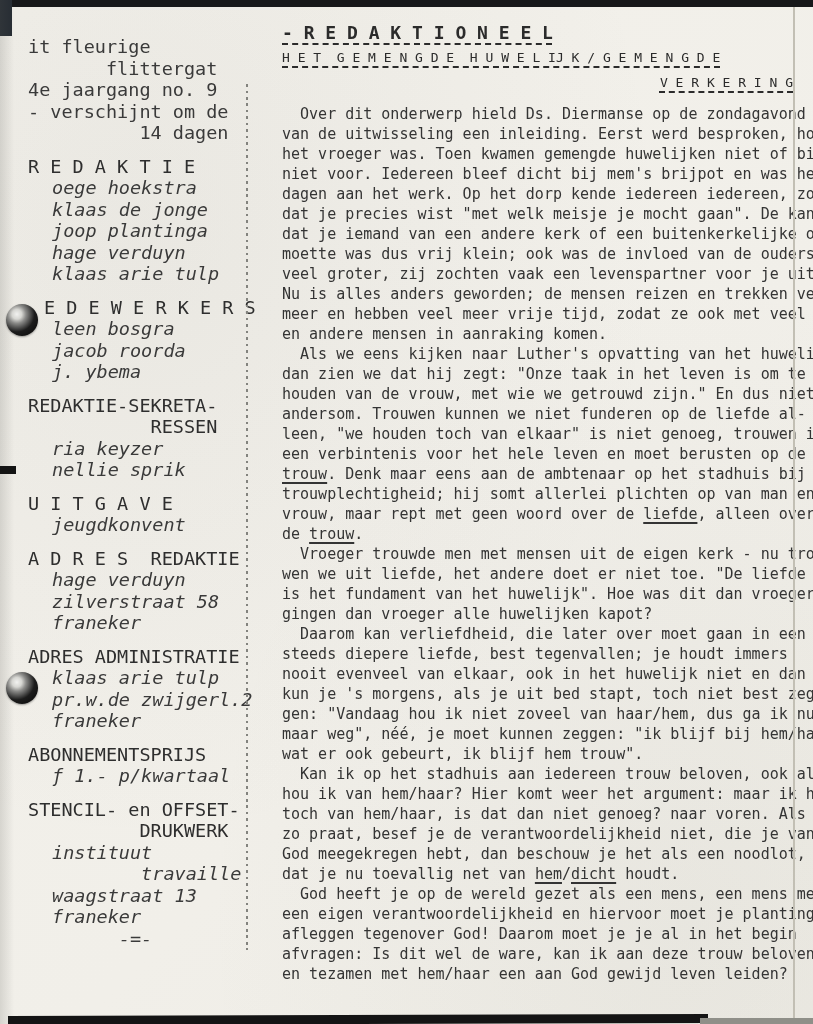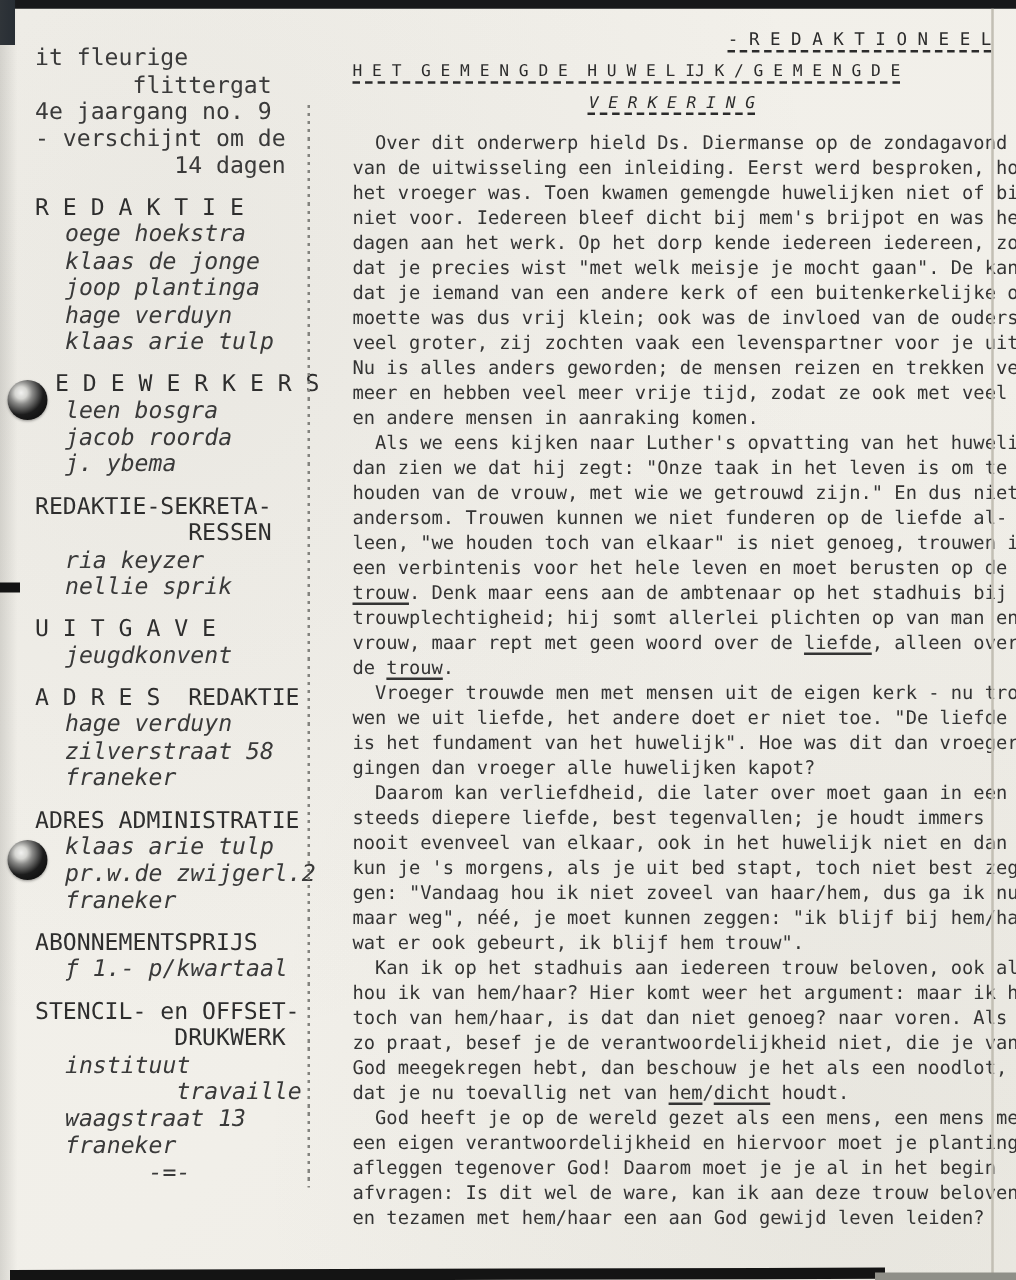--- a/index.html
+++ b/index.html
@@ -47,23 +47,23 @@
   .sb-punched { padding-left: 16px; }
 
   
   .divider {
     position: absolute; left: 246px; top: 84px; width: 2px; height: 866px;
     background: repeating-linear-gradient(180deg, #83837e 0 2.5px, rgba(0,0,0,0) 2.5px 6.5px);
   }
 
   
   .main { position: absolute; left: 282px; top: 20px; width: 511px; }
-  .kicker { text-align: right; font-size: 14px; line-height: 25px; color: #2b2b2b; white-space: pre; }
+  .kicker { font-size: 18px; line-height: 25px; color: #2b2b2b; white-space: pre; font-weight: bold; }
   .title  { font-size: 13px; line-height: 25px; color: #2b2b2b; white-space: pre; }
-  .title.l2 { text-align: center; font-style: italic; }
+  .title.l2 { text-align: right; }
   .dash-u {
     text-decoration: underline;
     text-decoration-style: dashed;
     text-decoration-thickness: 2px;
     text-underline-offset: 4px;
   }
   #body-text { margin-top: 9px; }
   .para { font-size: 15px; line-height: 20px; white-space: pre; color: #343434; }
   .para .u { text-decoration: underline; text-decoration-thickness: 1.5px; text-underline-offset: 3px; }
 </style>

